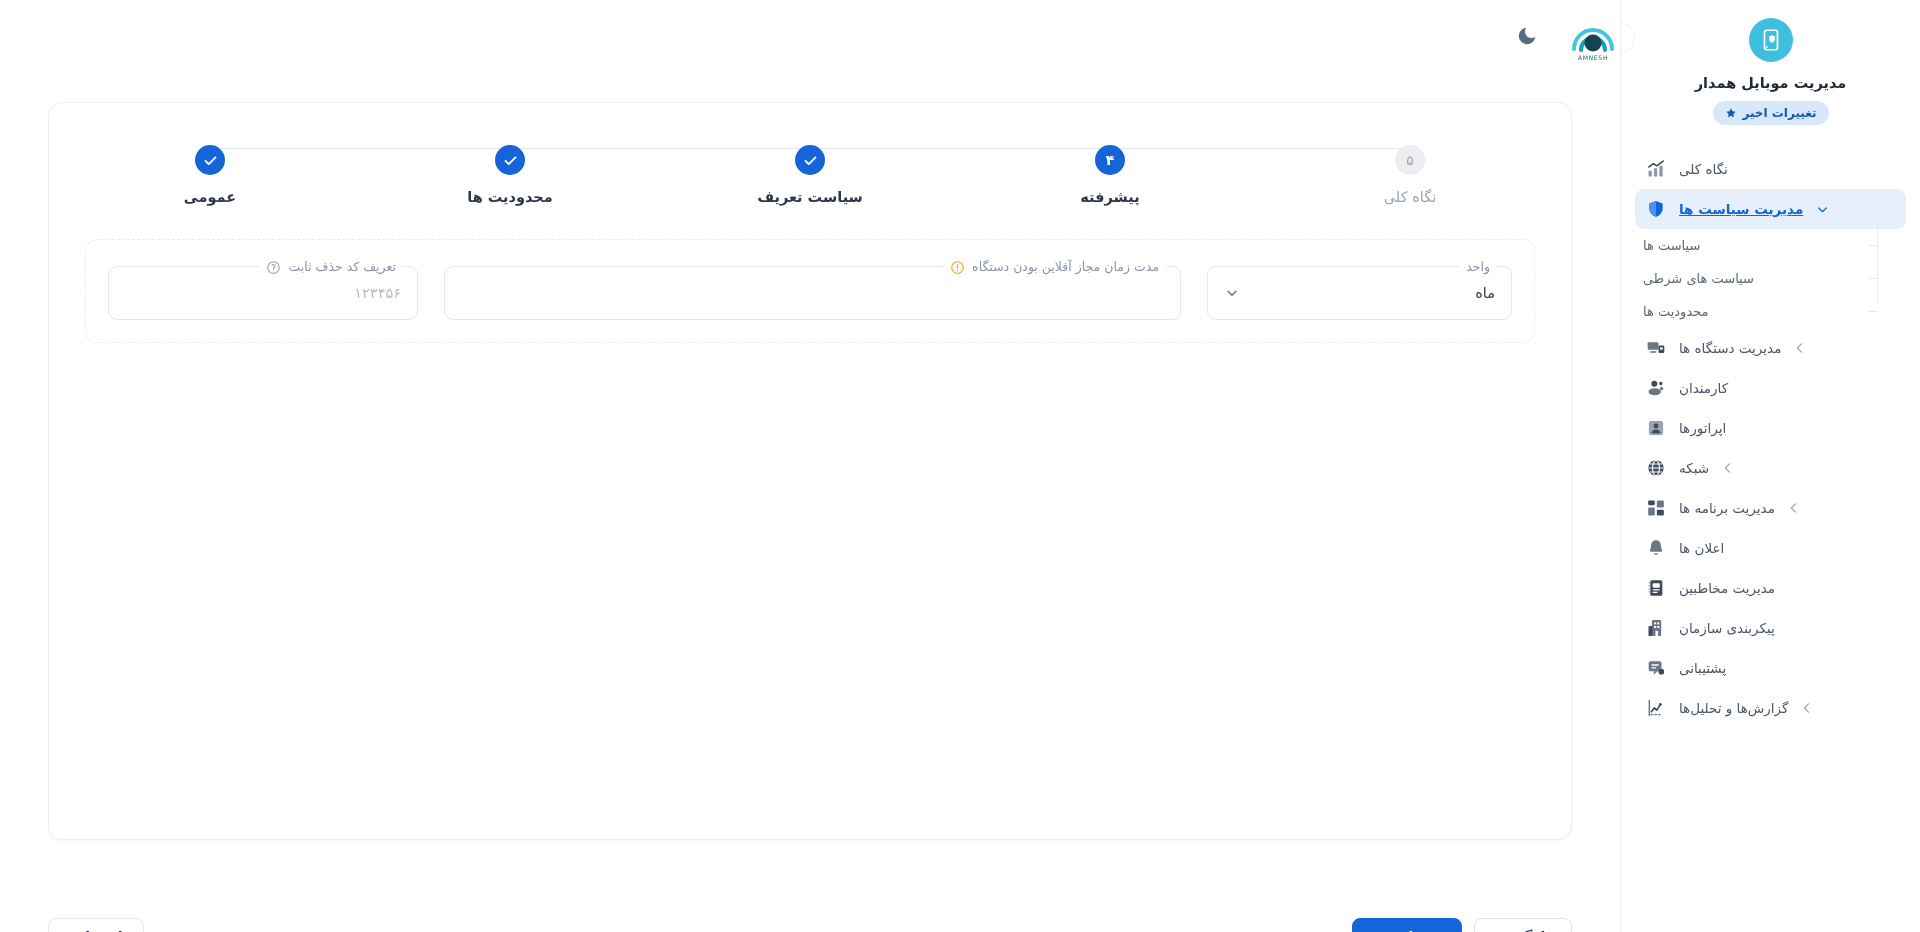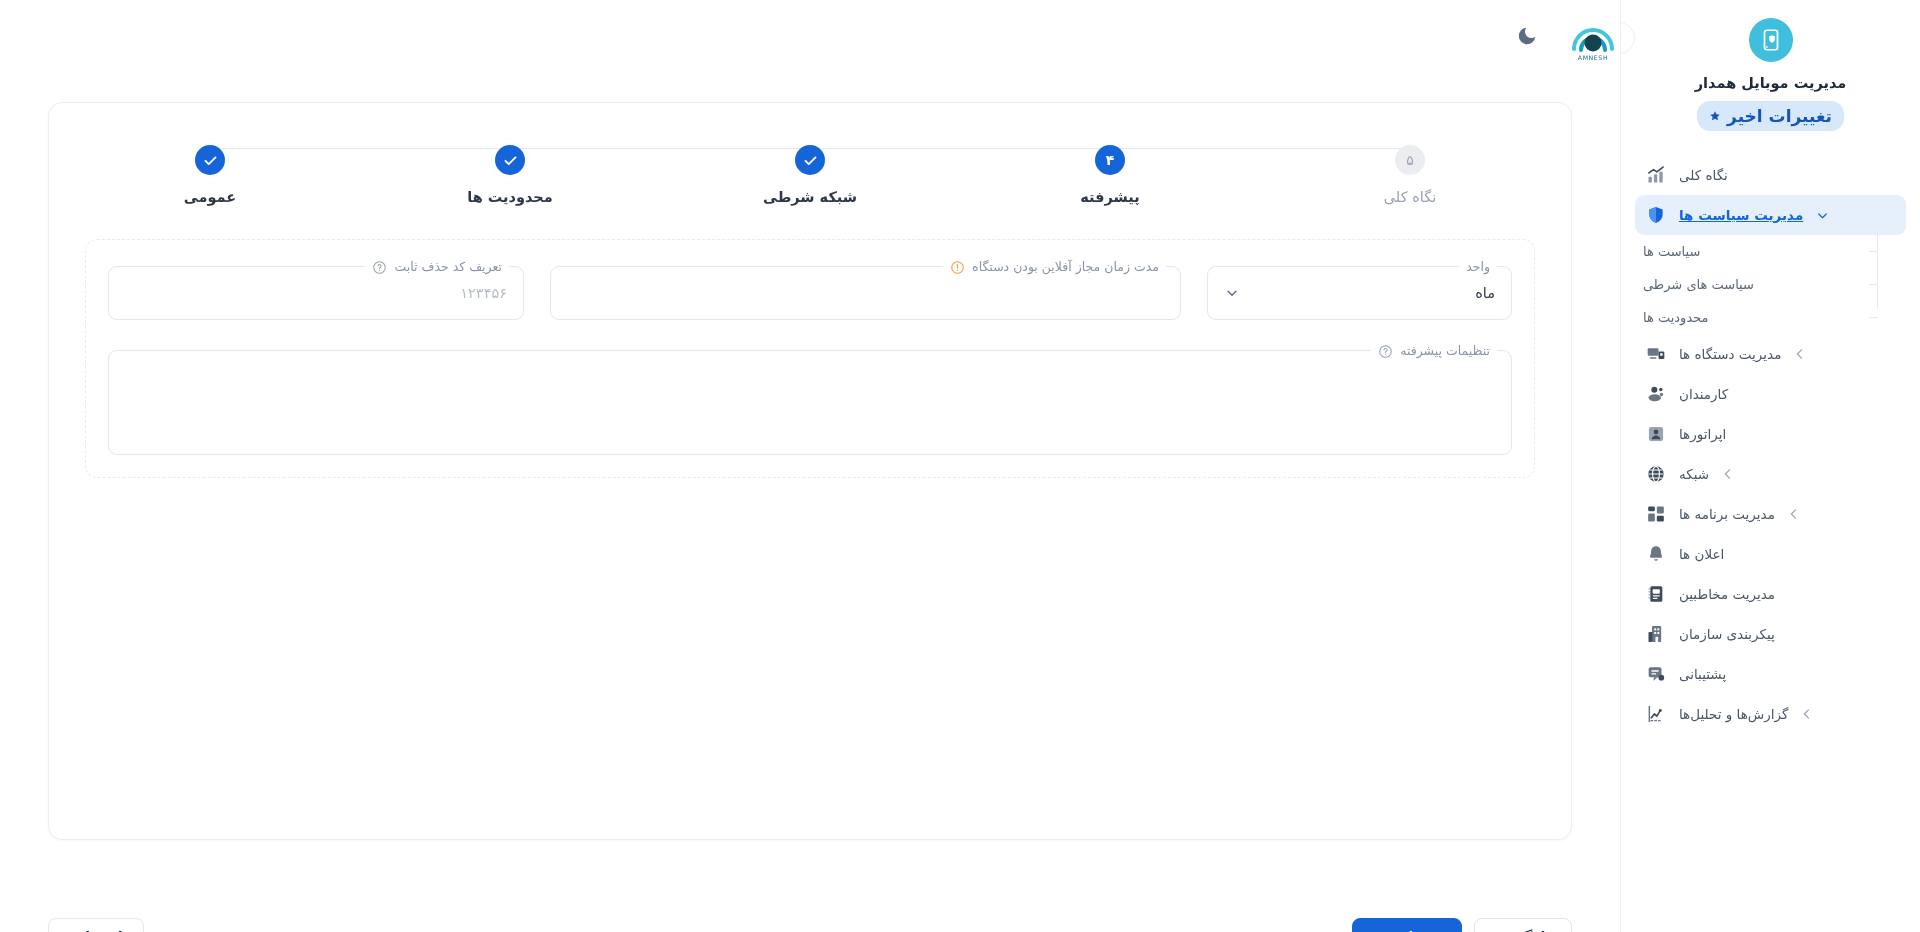--- a/index.html
+++ b/index.html
@@ -86,21 +86,21 @@
     position: relative;
     border: 1px solid #e3e6ea;
     border-radius: 9px;
     height: 54px;
     background: #fff;
     display: flex; align-items: center;
     padding: 0 16px;
   }
   .field.unit { width: 305px; }
   .field.offline { flex: 1; }
-  .field.code { width: 416px; }
+  .field.code { width: 310px; }
   .field-legend {
     position: absolute; top: -10px; right: 14px;
     background: #ffffff; padding: 0 7px;
     font-size: 12.5px; color: #8a94a6;
     display: flex; flex-direction: row-reverse; align-items: center; gap: 7px;
     white-space: nowrap; line-height: 20px;
   }
   .field-value { font-size: 14.5px; color: #2d3748; }
   .field-placeholder { font-size: 14.5px; color: #b6bcc7; letter-spacing: .5px; }
   .chevron-small { margin-right: auto; color: #5b6b84; display: flex; }
@@ -161,21 +161,21 @@
   }
   .sb-avatar {
     width: 44px; height: 44px; border-radius: 50%;
     background: #3fbfdd; display: flex; align-items: center; justify-content: center;
   }
   .sb-title {
     margin-top: 13px; font-size: 14.5px; font-weight: bold; color: #1e2a3a;
   }
   .sb-badge {
     margin-top: 10px; background: #d8e8fb; color: #1456b8;
-    font-size: 17px; font-weight: bold;
+    font-size: 12px; font-weight: bold;
     border-radius: 13px; padding: 5px 12px;
     display: inline-flex; flex-direction: row-reverse; align-items: center; gap: 6px;
   }
   .sb-nav { margin-top: 24px; padding: 0 14px; }
   .nav-item {
     height: 40px; border-radius: 9px;
     display: flex; flex-direction: row-reverse; align-items: center;
     padding: 0 10px 0 10px; gap: 12px;
     cursor: pointer; position: relative;
   }
@@ -242,21 +242,21 @@
           <div class="step-bubble">۴</div>
           <div class="step-label">پیشرفته</div>
         </div>
 
         <div class="step">
           <div class="step-bubble">
             <svg class="check-glyph" viewBox="0 0 24 24">
               <path d="M4 12.5l5.2 5.2L20 7" fill="none" stroke="#fff" stroke-width="3" stroke-linecap="round" stroke-linejoin="round"></path>
             </svg>
           </div>
-          <div class="step-label">شبکه شرطی</div>
+          <div class="step-label">سیاست تعریف</div>
         </div>
 
         <div class="step">
           <div class="step-bubble">
             <svg class="check-glyph" viewBox="0 0 24 24">
               <path d="M4 12.5l5.2 5.2L20 7" fill="none" stroke="#fff" stroke-width="3" stroke-linecap="round" stroke-linejoin="round"></path>
             </svg>
           </div>
           <div class="step-label">محدودیت ها</div>
         </div>
@@ -310,33 +310,20 @@
                   <circle cx="12" cy="16.5" r="1" fill="#98a2b3"></circle>
                 </svg>
               </span>
               <span>تعریف کد حذف ثابت</span>
             </div>
             <span class="field-placeholder">۱۲۳۴۵۶</span>
           </div>
 
         </div>
 
-        <div class="textarea-field">
-          <div class="field-legend">
-            <span class="help-icon">
-              <svg width="15" height="15" viewBox="0 0 24 24">
-                <circle cx="12" cy="12" r="9.2" fill="none" stroke="#98a2b3" stroke-width="1.7"></circle>
-                <path d="M9.6 9.4a2.5 2.5 0 1 1 3.1 2.6c-.5.2-.7.6-.7 1.1v.5" fill="none" stroke="#98a2b3" stroke-width="1.7" stroke-linecap="round"></path>
-                <circle cx="12" cy="16.5" r="1" fill="#98a2b3"></circle>
-              </svg>
-            </span>
-            <span>تنظیمات پیشرفته</span>
-          </div>
-          <textarea class="textarea-box" placeholder="" style=""></textarea>
-        </div>
 
       </div>
     </div>
 
     <div class="footer-row">
       <div class="footer-left">
         <button class="btn btn-primary">مرحله بعد</button>
         <button class="btn btn-outline">بازگشت</button>
       </div>
       <button class="btn btn-cancel">انصراف</button>

